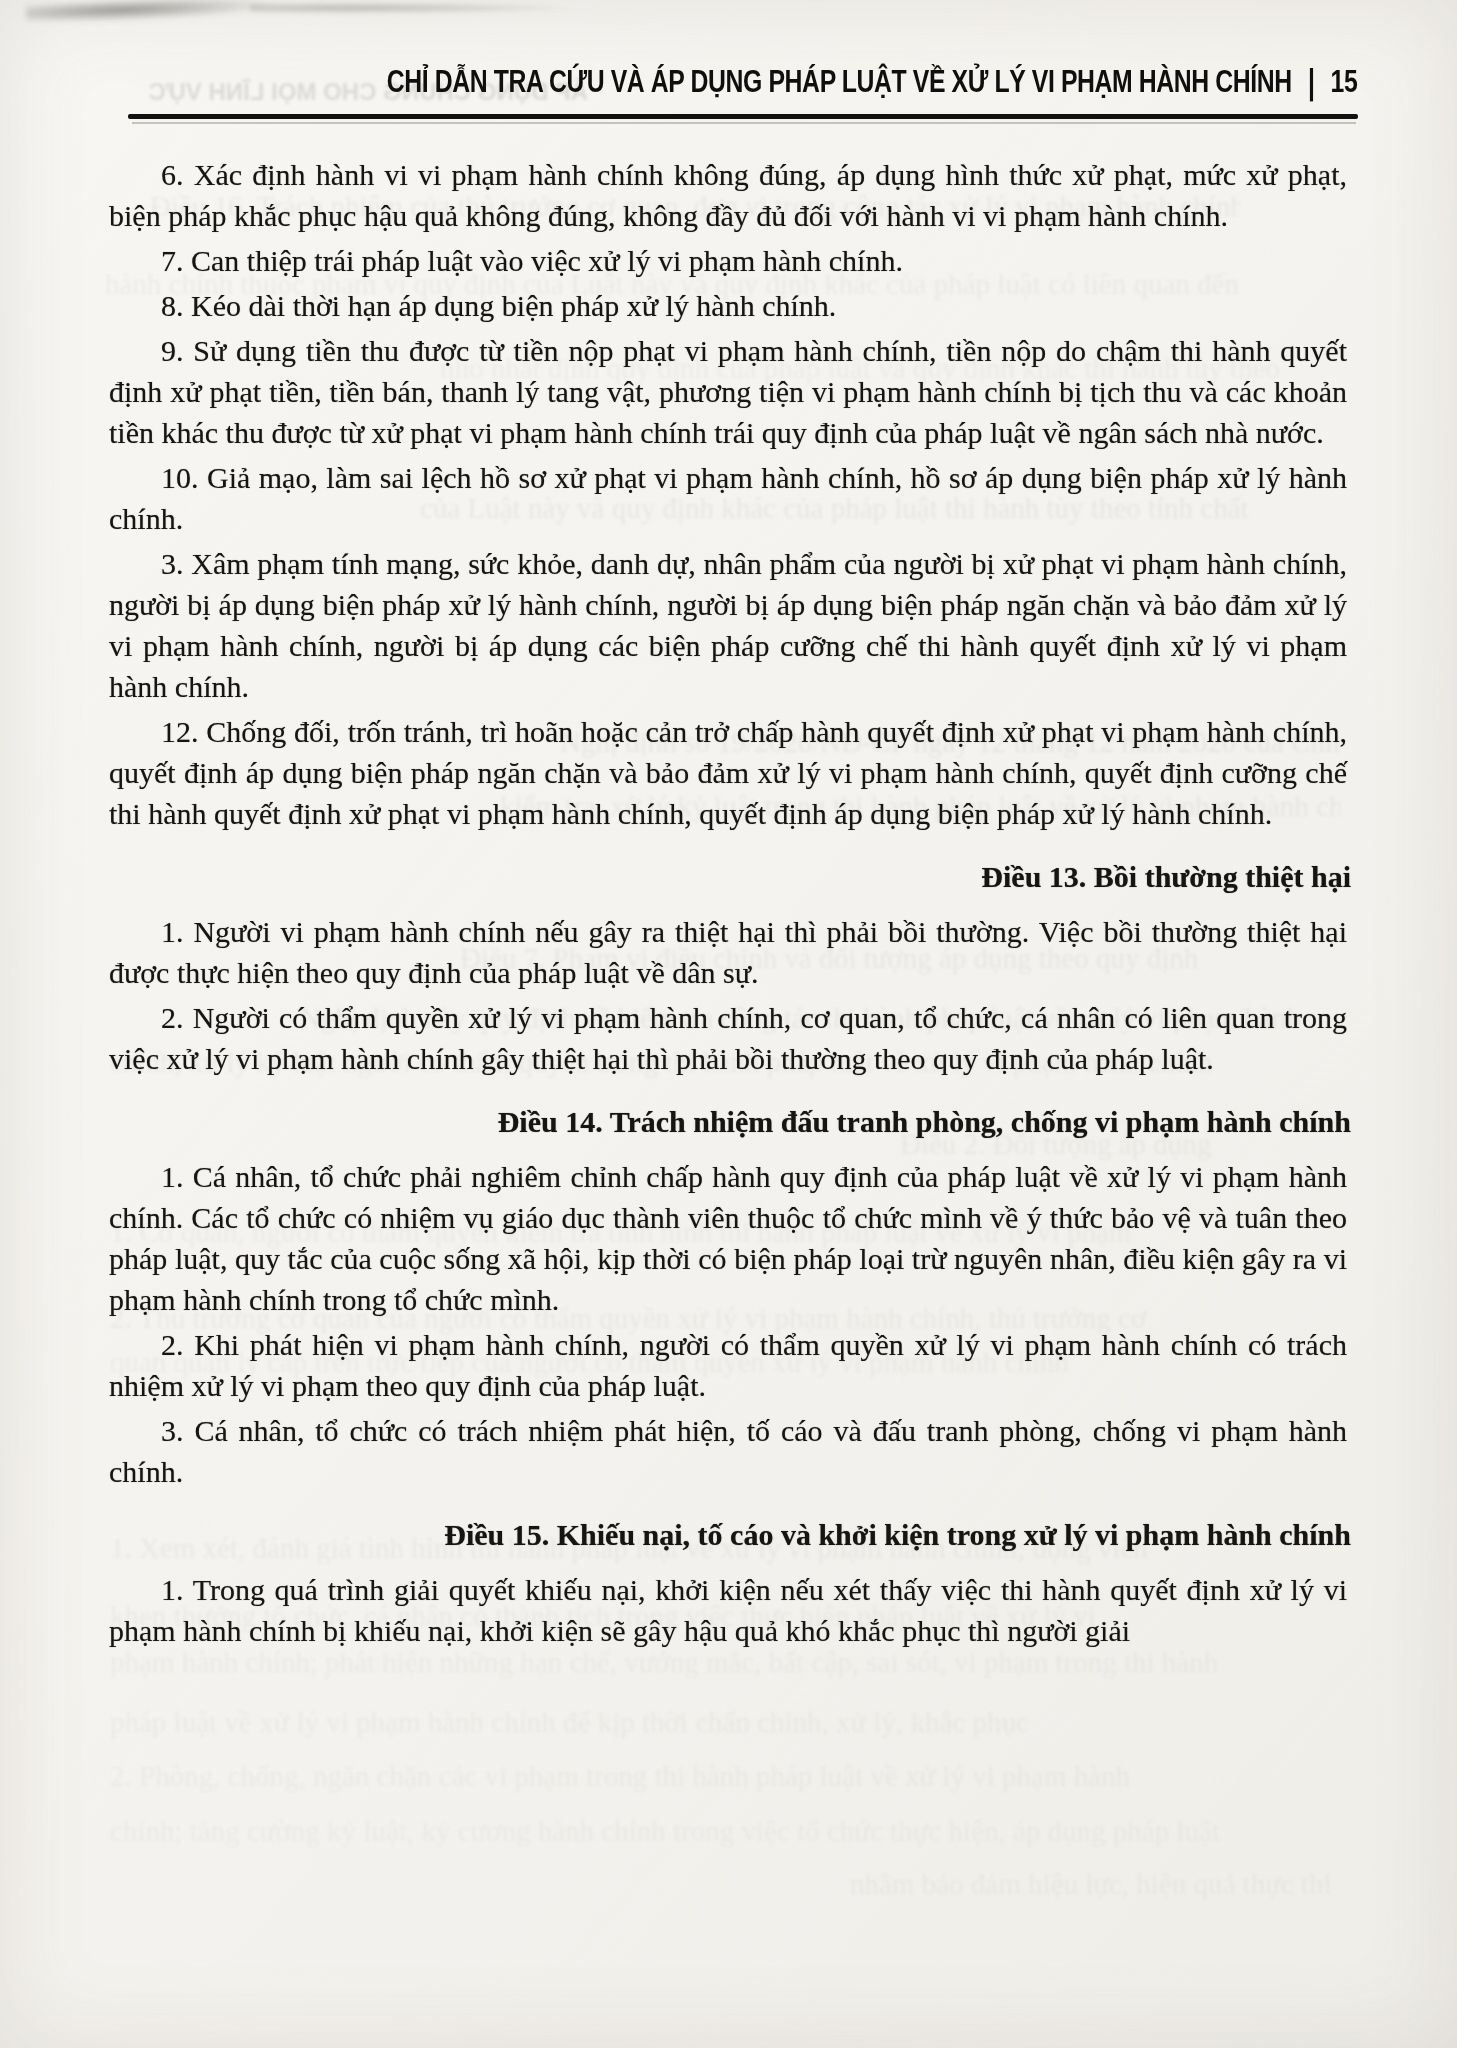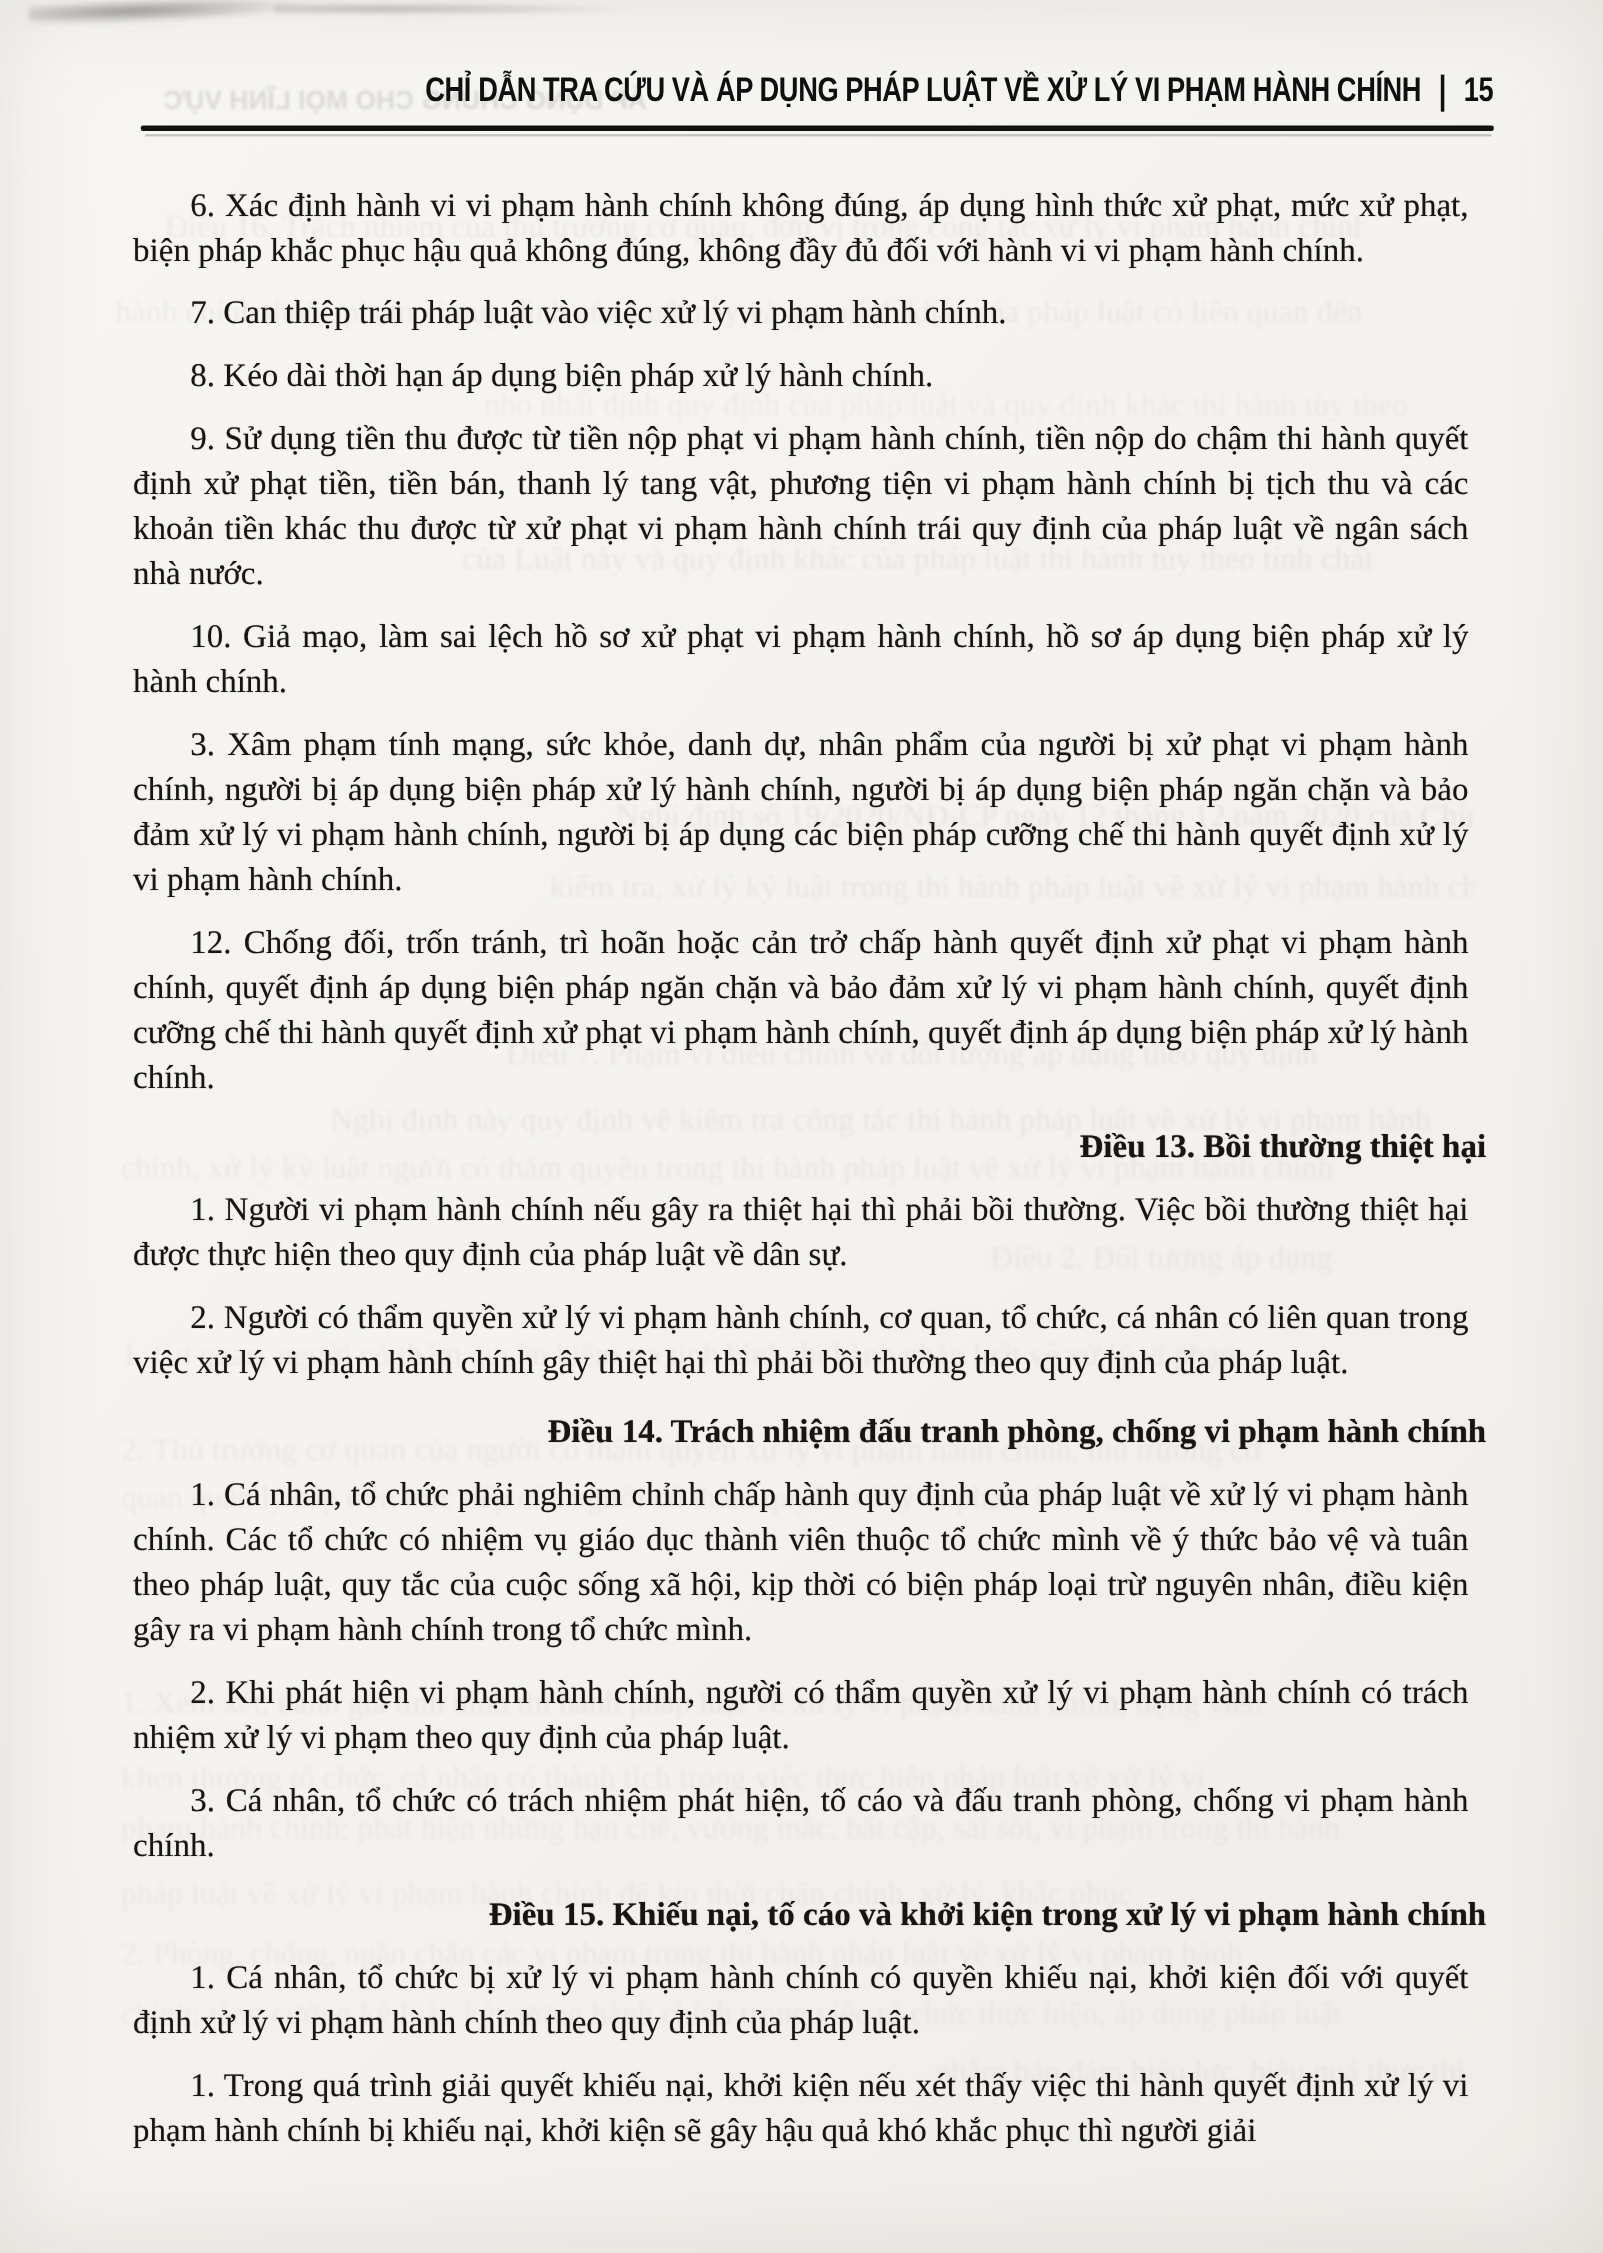--- a/index.html
+++ b/index.html
@@ -30,21 +30,21 @@
     content:"";position:absolute;left:4px;right:2px;top:8px;height:2px;
     background:rgba(70,66,60,.28);
   }
   
   .content{
     position:absolute;left:105px;top:150px;width:1246px;
     font-size:30px;line-height:41px;color:#171513;
     text-align:justify;
     text-shadow:0 0 1px rgba(25,22,18,.45);
   }
-  .content p{margin:16px;text-indent:52px;}
+  .content p{margin:4px;text-indent:52px;}
   .content p.heading{
     font-weight:bold;margin:22px 0 14px;text-align:right;
     text-shadow:0 0 1px rgba(25,22,18,.6);
   }
   
   .ghost{
     position:absolute;white-space:nowrap;overflow:hidden;
     font-size:29px;color:#7d7a74;filter:blur(1.4px);
     pointer-events:none;
   }
@@ -108,17 +108,16 @@
     <p class="body">3. Xâm phạm tính mạng, sức khỏe, danh dự, nhân phẩm của người bị xử phạt vi phạm hành chính, người bị áp dụng biện pháp xử lý hành chính, người bị áp dụng biện pháp ngăn chặn và bảo đảm xử lý vi phạm hành chính, người bị áp dụng các biện pháp cưỡng chế thi hành quyết định xử lý vi phạm hành chính.</p>
     <p class="body">12. Chống đối, trốn tránh, trì hoãn hoặc cản trở chấp hành quyết định xử phạt vi phạm hành chính, quyết định áp dụng biện pháp ngăn chặn và bảo đảm xử lý vi phạm hành chính, quyết định cưỡng chế thi hành quyết định xử phạt vi phạm hành chính, quyết định áp dụng biện pháp xử lý hành chính.</p>
     <p class="heading">Điều 13. Bồi thường thiệt hại</p>
     <p class="body">1. Người vi phạm hành chính nếu gây ra thiệt hại thì phải bồi thường. Việc bồi thường thiệt hại được thực hiện theo quy định của pháp luật về dân sự.</p>
     <p class="body">2. Người có thẩm quyền xử lý vi phạm hành chính, cơ quan, tổ chức, cá nhân có liên quan trong việc xử lý vi phạm hành chính gây thiệt hại thì phải bồi thường theo quy định của pháp luật.</p>
     <p class="heading">Điều 14. Trách nhiệm đấu tranh phòng, chống vi phạm hành chính</p>
     <p class="body">1. Cá nhân, tổ chức phải nghiêm chỉnh chấp hành quy định của pháp luật về xử lý vi phạm hành chính. Các tổ chức có nhiệm vụ giáo dục thành viên thuộc tổ chức mình về ý thức bảo vệ và tuân theo pháp luật, quy tắc của cuộc sống xã hội, kịp thời có biện pháp loại trừ nguyên nhân, điều kiện gây ra vi phạm hành chính trong tổ chức mình.</p>
     <p class="body">2. Khi phát hiện vi phạm hành chính, người có thẩm quyền xử lý vi phạm hành chính có trách nhiệm xử lý vi phạm theo quy định của pháp luật.</p>
     <p class="body">3. Cá nhân, tổ chức có trách nhiệm phát hiện, tố cáo và đấu tranh phòng, chống vi phạm hành chính.</p>
     <p class="heading">Điều 15. Khiếu nại, tố cáo và khởi kiện trong xử lý vi phạm hành chính</p>
-    <p class="body">1. Cá nhân, tổ chức bị xử lý vi phạm hành chính có quyền khiếu nại, khởi kiện đối với quyết định xử lý vi phạm hành chính theo quy định của pháp luật.</p>
     <p class="body">1. Trong quá trình giải quyết khiếu nại, khởi kiện nếu xét thấy việc thi hành quyết định xử lý vi phạm hành chính bị khiếu nại, khởi kiện sẽ gây hậu quả khó khắc phục thì người giải</p>
   </main>
 
 </div>
 
 </body></html>

